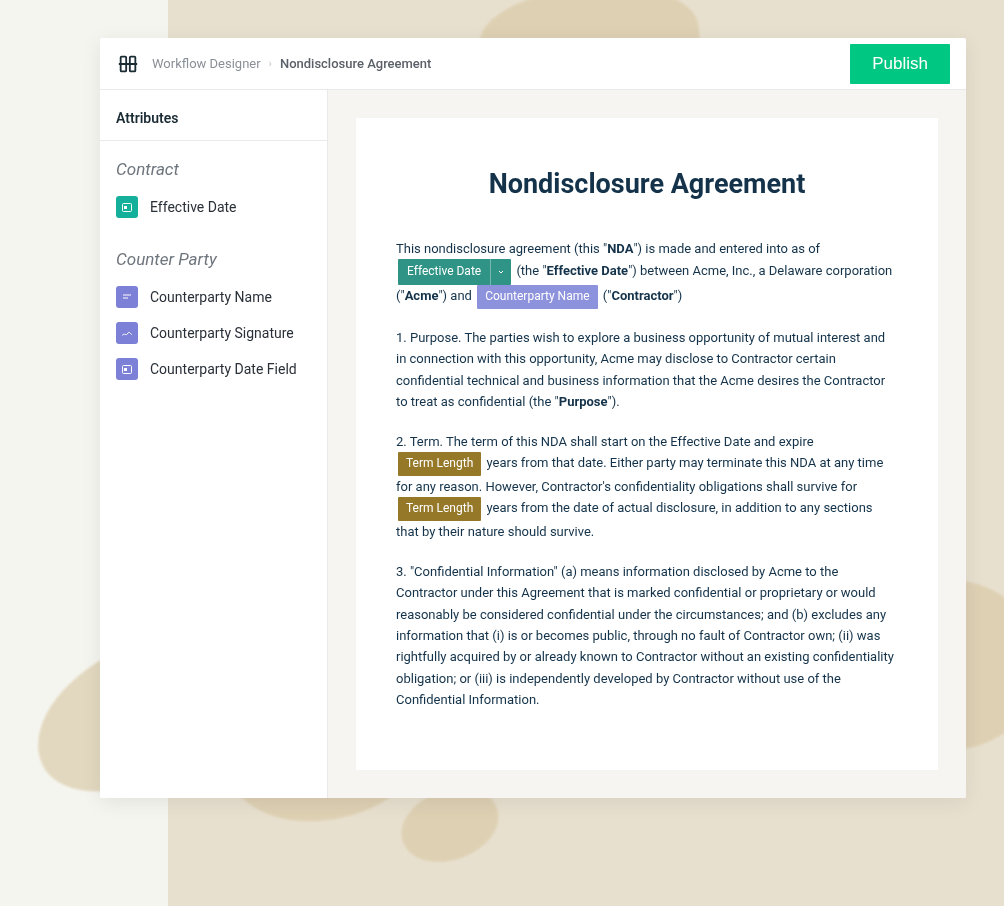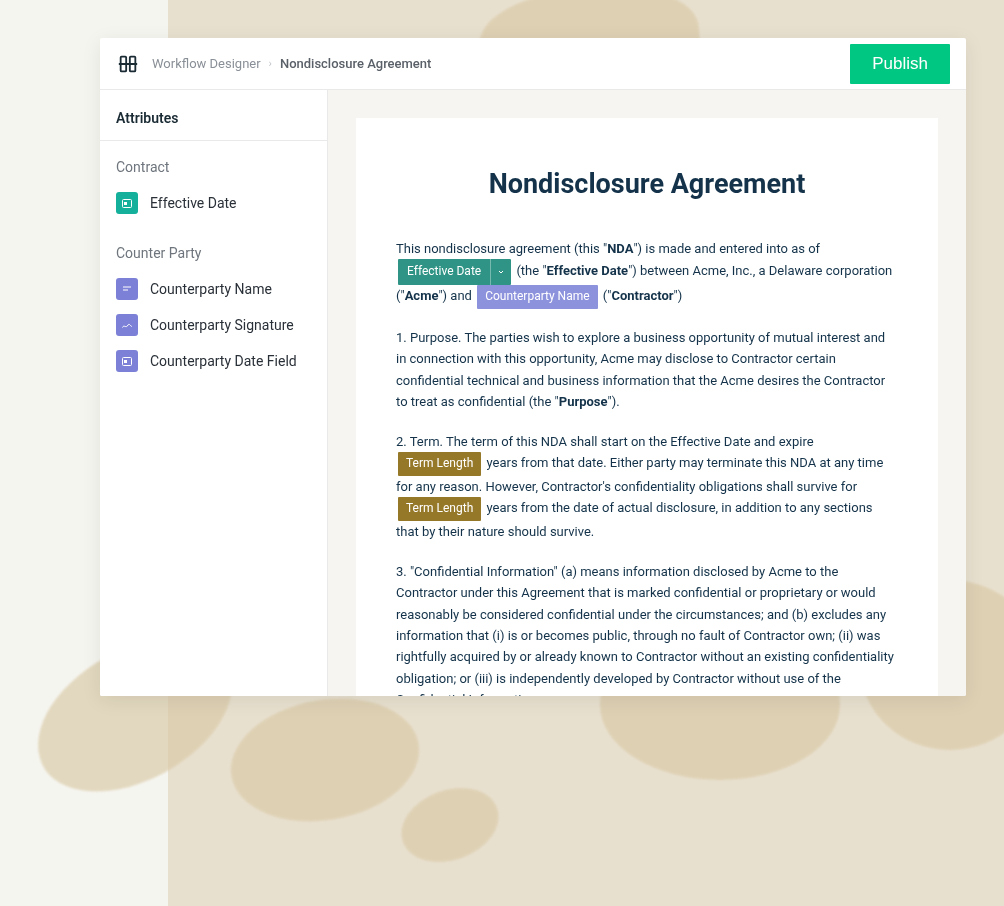--- a/index.html
+++ b/index.html
@@ -34,21 +34,21 @@
     .blob2 { top: 650px; left: 30px; width: 210px; height: 130px; transform: rotate(-25deg); border-radius: 60% 50% 60% 50%; }
     .blob3 { top: 700px; left: 230px; width: 190px; height: 120px; transform: rotate(-10deg); border-radius: 55%; }
     .blob4 { top: 630px; left: 600px; width: 240px; height: 150px; transform: rotate(0deg); border-radius: 50%; }
     .blob5 { top: 580px; left: 860px; width: 180px; height: 170px; border-radius: 50%; }
     .blob6 { top: 790px; left: 400px; width: 100px; height: 70px; transform: rotate(-20deg); border-radius: 50%; }
     .app-window {
       position: absolute;
       top: 38px;
       left: 100px;
       width: 866px;
-      height: 658px;
+      height: 760px;
       background: #ffffff;
       box-shadow: 0 4px 20px rgba(0,0,0,0.08);
       border-radius: 2px;
       overflow: hidden;
       display: flex;
       flex-direction: column;
     }
     .topbar {
       height: 52px;
       border-bottom: 1px solid #e9e9ea;
@@ -113,24 +113,25 @@
       font-size: 14px;
       font-weight: 600;
       color: #1a2b34;
       padding: 20px 16px 14px 16px;
       border-bottom: 1px solid #e9e9ea;
     }
     .sidebar-group {
       padding: 18px 14px 6px 14px;
     }
     .sidebar-group-label {
-      font-size: 14px;
+      font-size: 17px;
       color: #6e757d;
       margin-bottom: 10px;
       padding-left: 2px;
+      font-style: italic;
     }
     .sidebar-item {
       display: flex;
       align-items: center;
       gap: 12px;
       padding: 7px 2px;
       cursor: pointer;
       border-radius: 4px;
     }
     .sidebar-item-icon {

